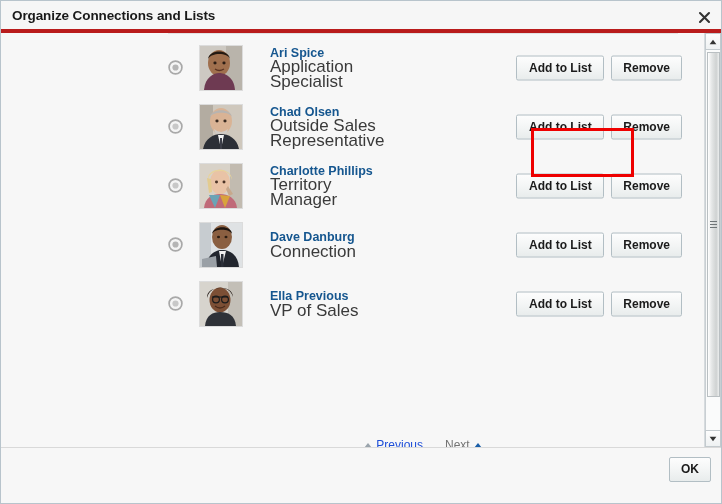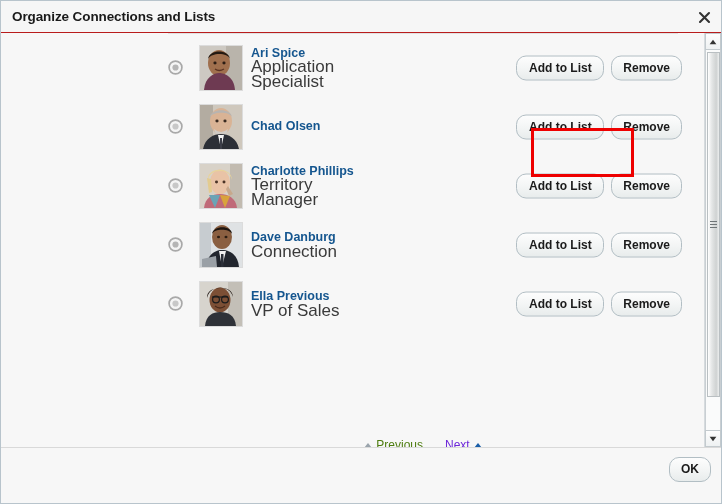--- a/index.html
+++ b/index.html
@@ -24,21 +24,21 @@
   }
 
   
   .titlebar {
     position: absolute;
     left: 0; top: 0;
     width: 722px;
     height: 32px;
     box-sizing: border-box;
     background: #f6f6f6;
-    border-bottom: 1px solid #b91c1c;
+    border-bottom: 4px solid #b91c1c;
     display: flex;
     align-items: center;
   }
   .titlebar-text {
     margin-left: 11px;
     font-size: 13.5px;
     font-weight: bold;
     color: #1a1a1a;
     letter-spacing: -0.1px;
   }
@@ -191,21 +191,21 @@
     height: 46px;
     flex: 0 0 44px;
     border: 1px solid #dcdcdc;
     box-sizing: border-box;
     overflow: hidden;
     position: relative;
     background: #cfcfcf;
   }
   .avatar svg { display: block; }
   .person {
-    margin-left: 8px;
+    margin-left: 27px;
     line-height: 14.5px;
     min-width: 0;
   }
   .person-name {
     color: #15568f;
     font-weight: bold;
     font-size: 12.5px;
     cursor: pointer;
     white-space: nowrap;
   }
@@ -222,21 +222,21 @@
     display: flex;
     gap: 7px;
   }
   .btn {
     font-family: "Liberation Sans", sans-serif;
     font-size: 12px;
     font-weight: bold;
     color: #1b1b1b;
     background: linear-gradient(to bottom, #fdfdfd 0%, #f3f5f5 52%, #e8ecec 100%);
     border: 1px solid #b2bec4;
-    border-radius: 10px;
+    border-radius: 2px;
     padding: 0 11px;
     height: 25px;
     line-height: 23px;
     cursor: pointer;
     white-space: nowrap;
     box-sizing: border-box;
   }
   .btn-add { min-width: 88px; }
   .btn-remove { min-width: 66px; }
 
@@ -264,27 +264,27 @@
   }
   .pager-inner {
     display: flex;
     justify-content: center;
     align-items: center;
     gap: 22px;
     font-size: 12px;
     height: 18px;
   }
   .pager-link {
-    color: #6d28d9;
+    color: #737373;
     display: flex;
     align-items: center;
     gap: 4px;
     cursor: pointer;
   }
-  .pager-link.disabled { color: #4d7c0f; }
+  .pager-link.disabled { color: #1d4ed8; }
   .tri {
     width: 0; height: 0;
     border-left: 4px solid transparent;
     border-right: 4px solid transparent;
   }
   .tri-up-grey { border-bottom: 5px solid #9aa4ac; }
   .tri-up-blue { border-bottom: 5px solid #1a5ea8; }
 
   
   .scrollbar {
@@ -437,20 +437,21 @@
             <path d="M14 24 Q21 30 28 24 Q27 30 21 31 Q15 30 14 24 Z" fill="#d0cbc5"></path>
             <path d="M3 44 C5 33 14 29 21 29 C28 29 37 33 39 44 Z" fill="#2c2f36"></path>
             <path d="M18 30 L21 44 L24 30 Z" fill="#f2f2f2"></path>
             <path d="M20 33 L20 44 L22 44 L22 33 Z" fill="#3d3f49"></path>
             <ellipse cx="17" cy="16" rx="1.6" ry="1.4" fill="#3a2a20"></ellipse>
             <ellipse cx="25" cy="16" rx="1.6" ry="1.4" fill="#3a2a20"></ellipse>
           </svg>
         </span>
         <span class="person">
           <div class="person-name">Chad Olsen</div>
+          <div class="person-title">Outside Sales Representative</div>
         </span>
         <span class="row-actions">
           <button class="btn btn-add">Add to List</button>
           <button class="btn btn-remove">Remove</button>
         </span>
       </div>
 
       <div class="contact-row">
         <span class="radio">
           <svg width="15" height="15" viewBox="0 0 15 15">

